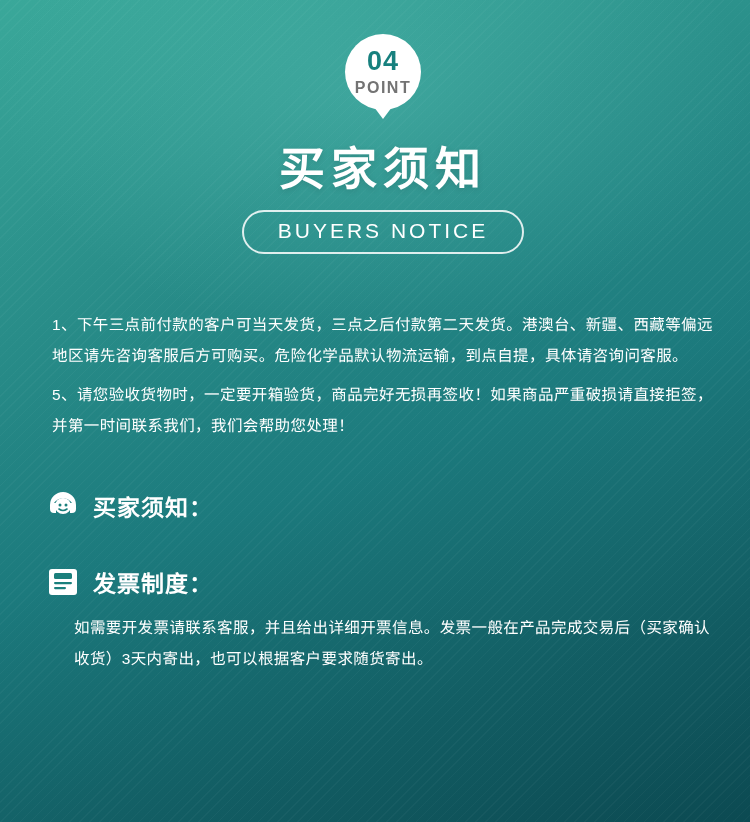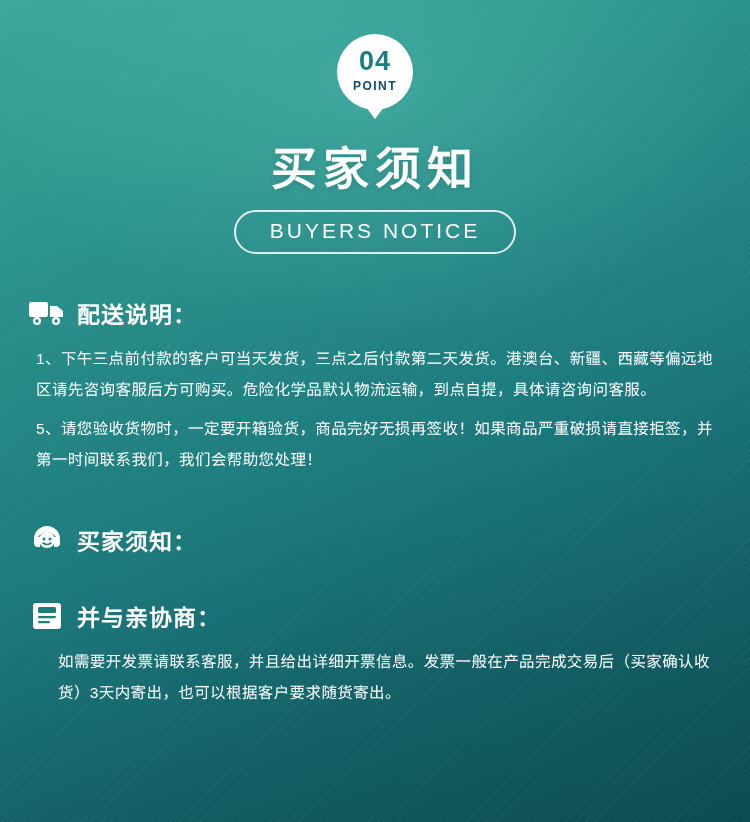--- a/index.html
+++ b/index.html
@@ -46,20 +46,21 @@
     width: 820px;
     height: 520px;
     transform: translateX(-50%);
     background: radial-gradient(ellipse at center, rgba(120,225,210,0.22) 0%, rgba(120,225,210,0.0) 65%);
     pointer-events: none;
   }
 
   .content {
     position: relative;
     z-index: 2;
+    padding-left: 16px;
   }
 
   
   .header {
     text-align: center;
     padding-top: 34px;
   }
   .point-badge {
     position: relative;
     display: inline-block;
@@ -85,24 +86,24 @@
     display: block;
     padding-top: 14px;
     font-size: 27px;
     font-weight: bold;
     letter-spacing: 1px;
     color: #17807e;
   }
   .point-word {
     display: block;
     padding-top: 5px;
-    font-size: 12px;
+    font-size: 16px;
     font-weight: bold;
     letter-spacing: 1.5px;
-    color: #0c4a6e;
+    color: #737373;
   }
   .main-title {
     margin-top: 22px;
     font-size: 46px;
     font-weight: bold;
     letter-spacing: 6px;
     color: #ffffff;
     text-shadow: 0 2px 6px rgba(0,0,0,0.12);
     font-family: Liberation Mono, monospace;
   }
@@ -169,33 +170,20 @@
       <div class="point-badge">
         <span class="point-num">04</span>
         <span class="point-word">POINT</span>
         <span class="tail"></span>
       </div>
       <div class="main-title">买家须知</div>
       <div class="subtitle-pill">BUYERS NOTICE</div>
     </div>
 
     <div class="section" id="s1">
-      <div class="sec-head">
-        <span class="sec-icon">
-          <svg width="38" height="28" viewBox="0 0 38 28" xmlns="http://www.w3.org/2000/svg">
-            <rect x="1" y="3" width="19" height="15" rx="2" fill="#ffffff"></rect>
-            <path d="M22 7 h7 l6 5 v6 h-13 z" fill="#ffffff"></path>
-            <circle cx="9" cy="22" r="4" fill="#ffffff"></circle>
-            <circle cx="9" cy="22" r="1.7" fill="#1a7f7c"></circle>
-            <circle cx="28" cy="22" r="4" fill="#ffffff"></circle>
-            <circle cx="28" cy="22" r="1.7" fill="#1a7f7c"></circle>
-          </svg>
-        </span>
-        <span class="sec-title">配送说明：</span>
-      </div>
       <div class="sec-body">
         <p>1、下午三点前付款的客户可当天发货，三点之后付款第二天发货。港澳台、新疆、西藏等偏远地区请先咨询客服后方可购买。危险化学品默认物流运输，到点自提，具体请咨询问客服。</p>
         <p>5、请您验收货物时，一定要开箱验货，商品完好无损再签收！如果商品严重破损请直接拒签，并第一时间联系我们，我们会帮助您处理！</p>
       </div>
     </div>
 
     <div class="section" id="s2">
       <div class="sec-head">
         <span class="sec-icon">
           <svg width="34" height="32" viewBox="0 0 34 32" xmlns="http://www.w3.org/2000/svg">
@@ -213,21 +201,21 @@
     <div class="section" id="s3">
       <div class="sec-head">
         <span class="sec-icon">
           <svg width="32" height="30" viewBox="0 0 32 30" xmlns="http://www.w3.org/2000/svg">
             <rect x="2" y="2" width="28" height="26" rx="3" fill="#ffffff"></rect>
             <rect x="7" y="6" width="18" height="6" rx="1.5" fill="#1a7f7c"></rect>
             <rect x="7" y="15" width="18" height="2.2" rx="1.1" fill="#1a7f7c"></rect>
             <rect x="7" y="20" width="12" height="2.2" rx="1.1" fill="#1a7f7c"></rect>
           </svg>
         </span>
-        <span class="sec-title">并与亲协商：</span>
+        <span class="sec-title">发票制度：</span>
       </div>
       <div class="sec-body indent">
         <p>如需要开发票请联系客服，并且给出详细开票信息。发票一般在产品完成交易后（买家确认收货）3天内寄出，也可以根据客户要求随货寄出。</p>
       </div>
     </div>
 
   </div>
 </div>
 
 </body></html>

